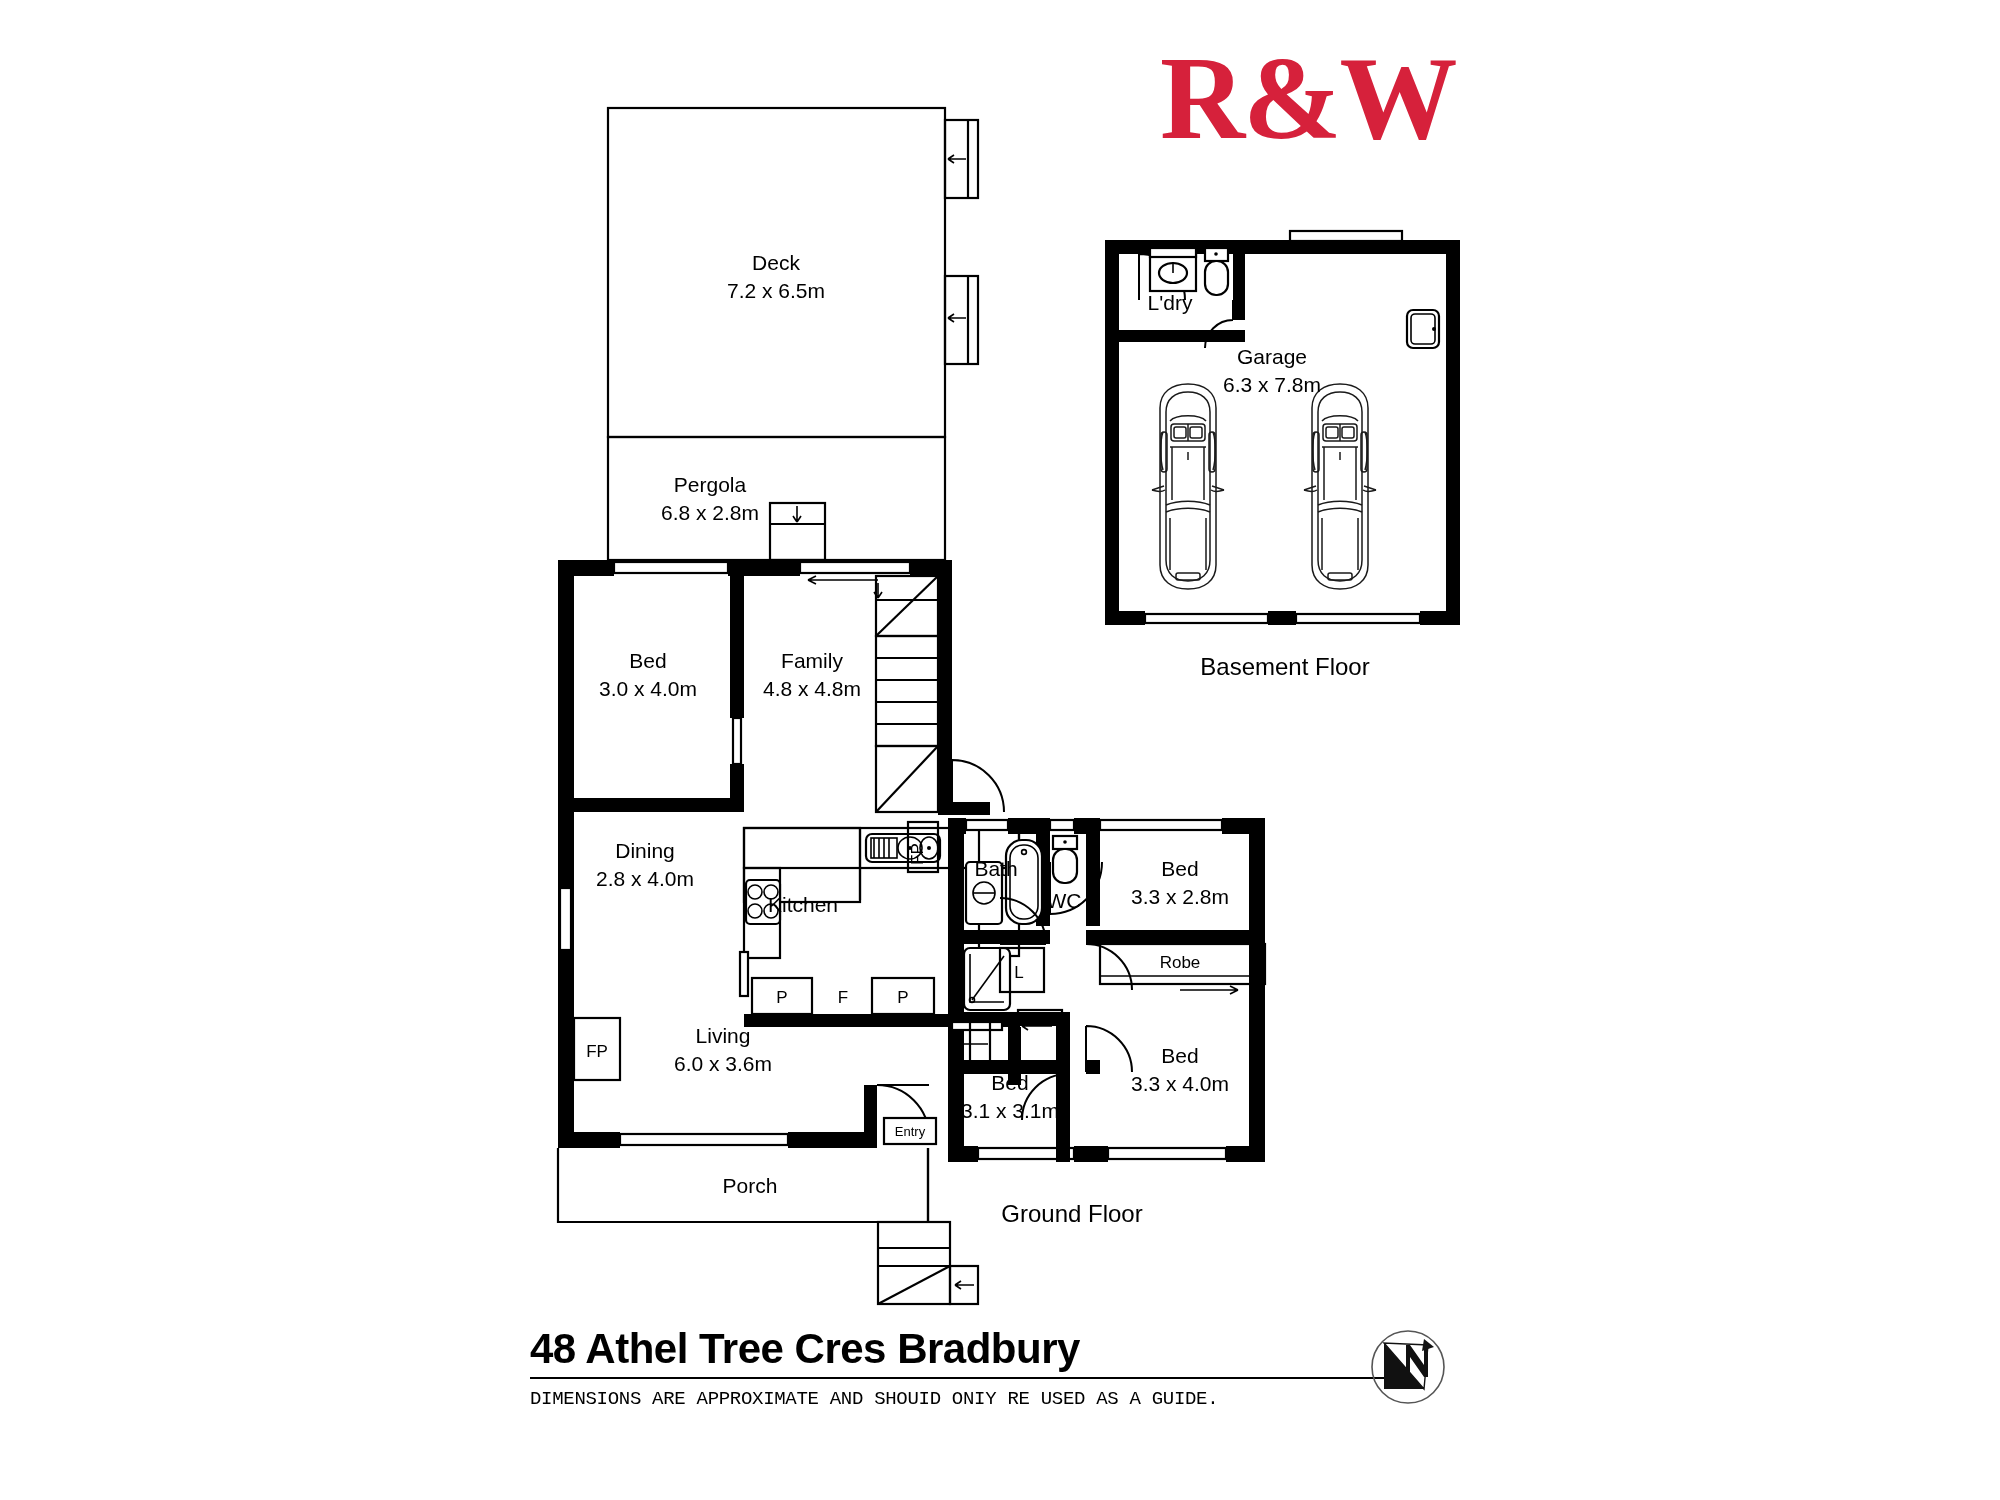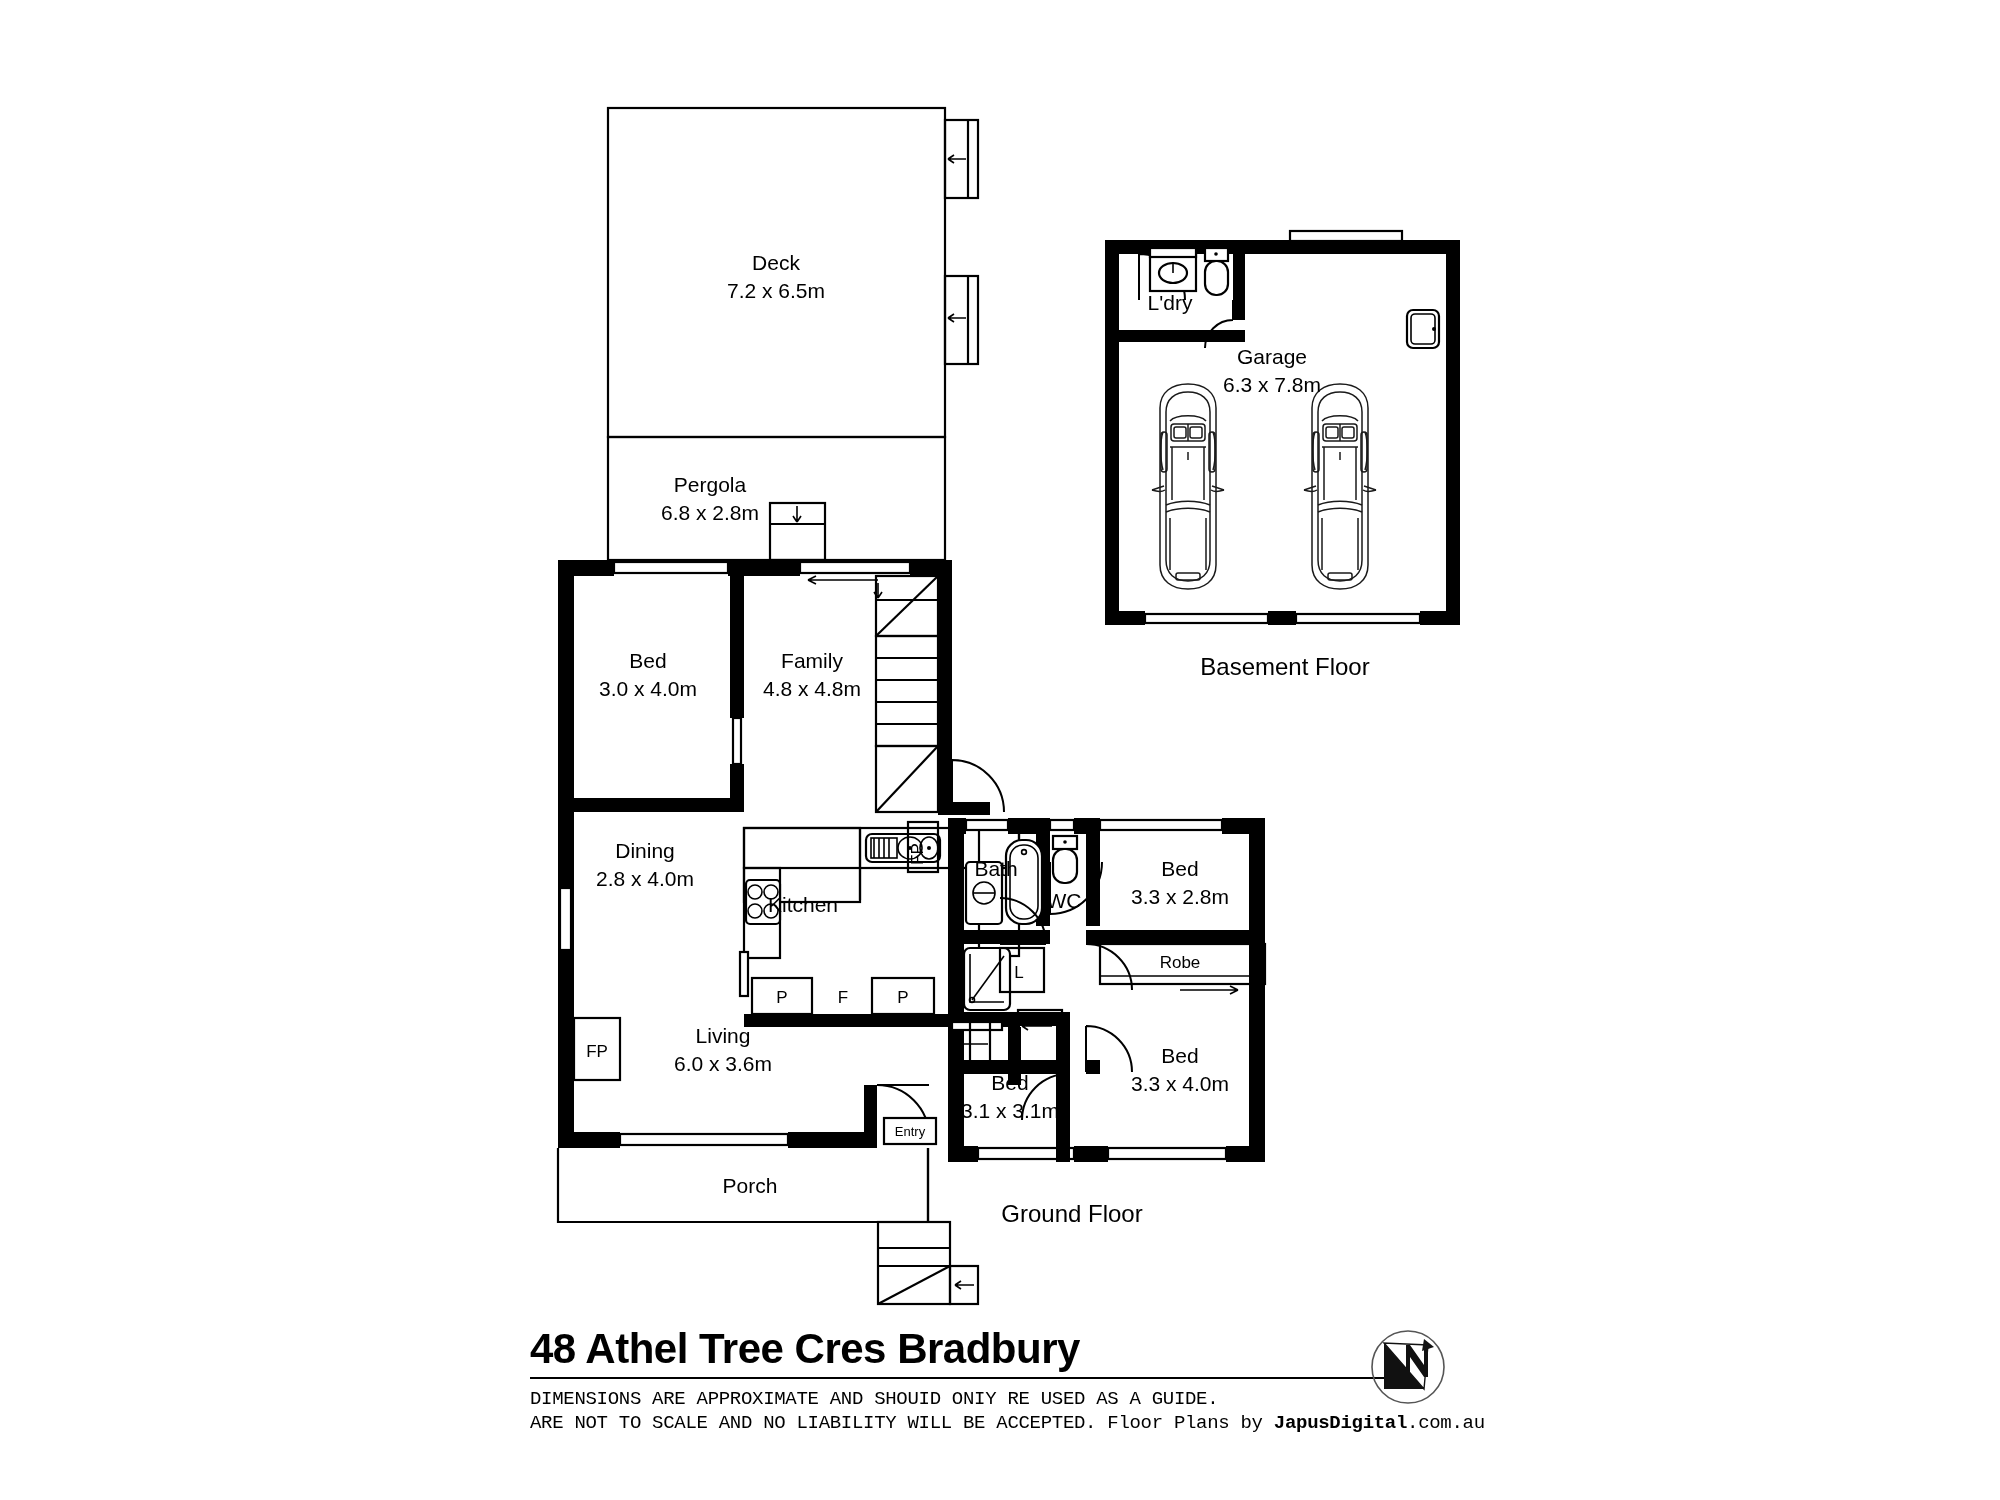--- a/index.html
+++ b/index.html
@@ -85,20 +85,21 @@
     top: 1325px;
     width: 84px;
     height: 84px;
   }
 </style>
 </head>
 <body>
 
 <div id="page">
 
+  <div id="logo">R&amp;W</div>
 
   <svg id="plan-svg" viewBox="0 0 2000 1500">
 
     <g>
 
       <rect class="wall" x="1105" y="240" width="355" height="14"></rect>
       <rect class="wall" x="1105" y="240" width="14" height="385"></rect>
       <rect class="wall" x="1446" y="240" width="14" height="385"></rect>
 
       <rect class="wall" x="1105" y="611" width="40" height="14"></rect>
@@ -399,21 +400,20 @@
       <text class="rm-small" x="1180" y="968">Robe</text>
       <text class="floor-label" x="1072" y="1222">Ground Floor</text>
     </g>
 
   </svg>
 
   <div id="title-block">
     <div id="addr">48 Athel Tree Cres Bradbury</div>
     <div id="rule"></div>
     <div class="disc">DIMENSIONS ARE APPROXIMATE AND SHOUID ONIY RE USED AS A GUIDE.</div>
-    <div class="disc disc2"><span>ARE NOT TO SCALE AND NO LIABILITY WILL BE ACCEPTED. Floor Plans by </span><span class="brand">JapusDigital</span><span>.com.au</span></div>
   </div>
 
   <svg id="compass" viewBox="0 0 84 84">
     <circle cx="42" cy="42" r="36" fill="none" stroke="#555" stroke-width="1.6"></circle>
     <path d="M18 18 L18 64 L58 64 Z" fill="#111"></path>
     <path d="M18 18 L58 64 L62 20 Z" fill="#fff" stroke="#111" stroke-width="1.4"></path>
     <path d="M40 20 L40 52 L44 52 L44 32 L58 52 L62 52 L62 20 L58 20 L58 40 L44 20 Z" fill="#111"></path>
     <path d="M58 14 L68 22 L56 26 Z" fill="#111"></path>
   </svg>
 

